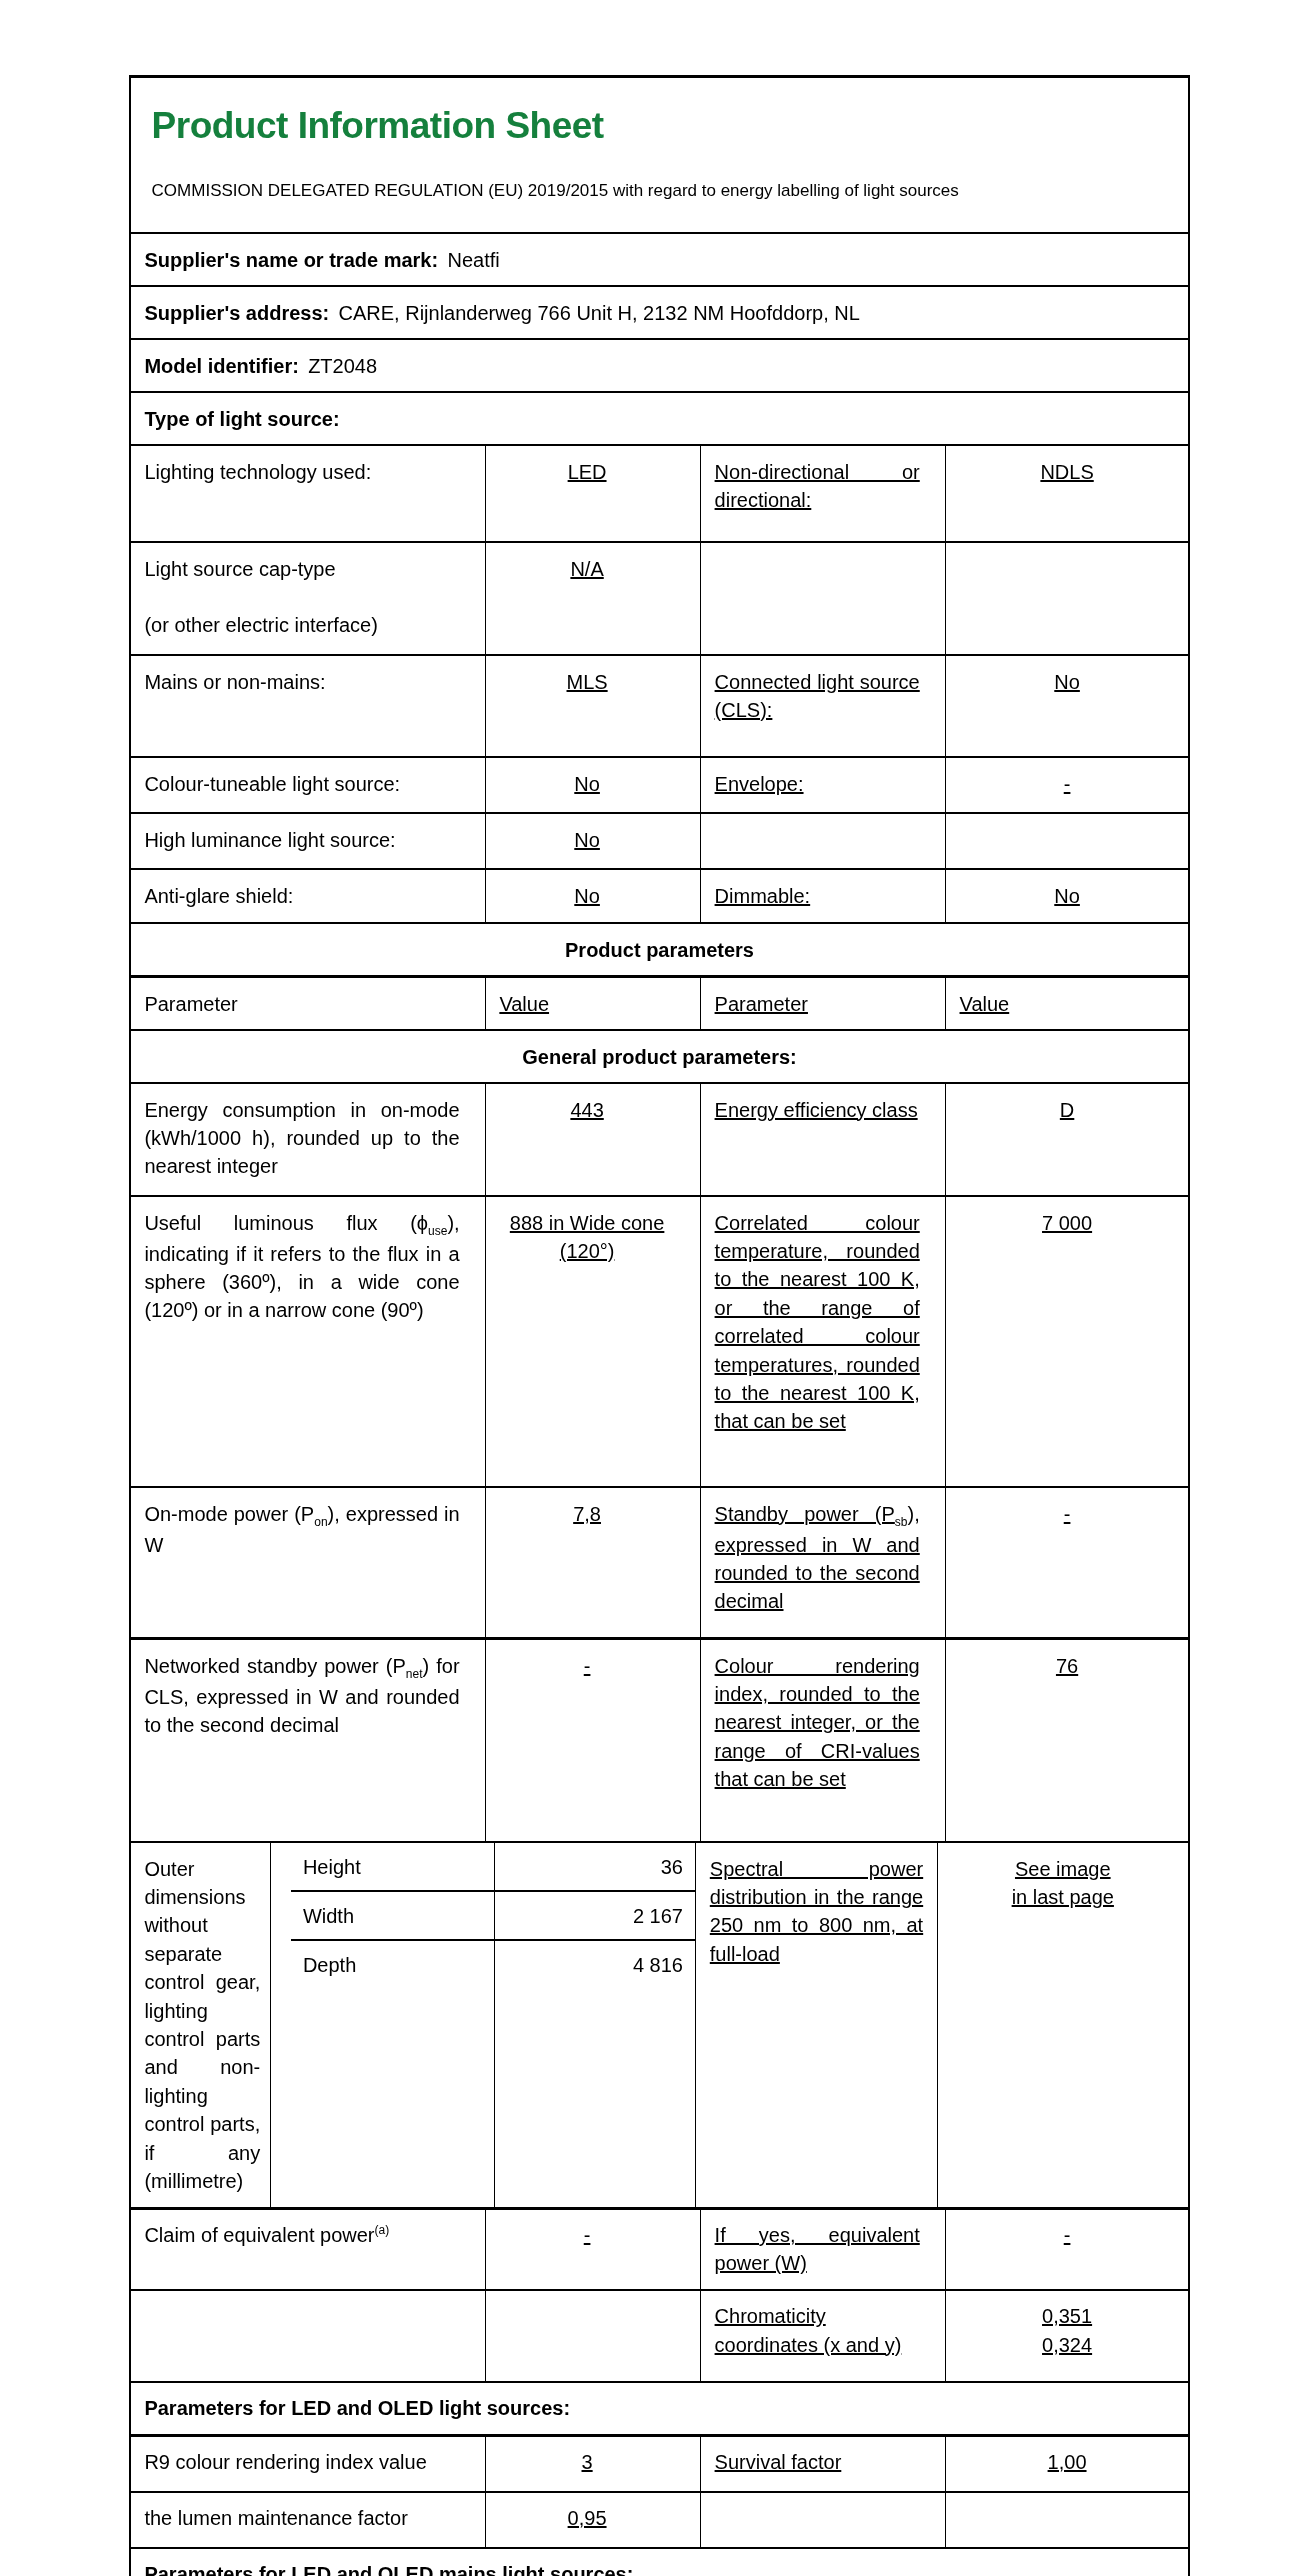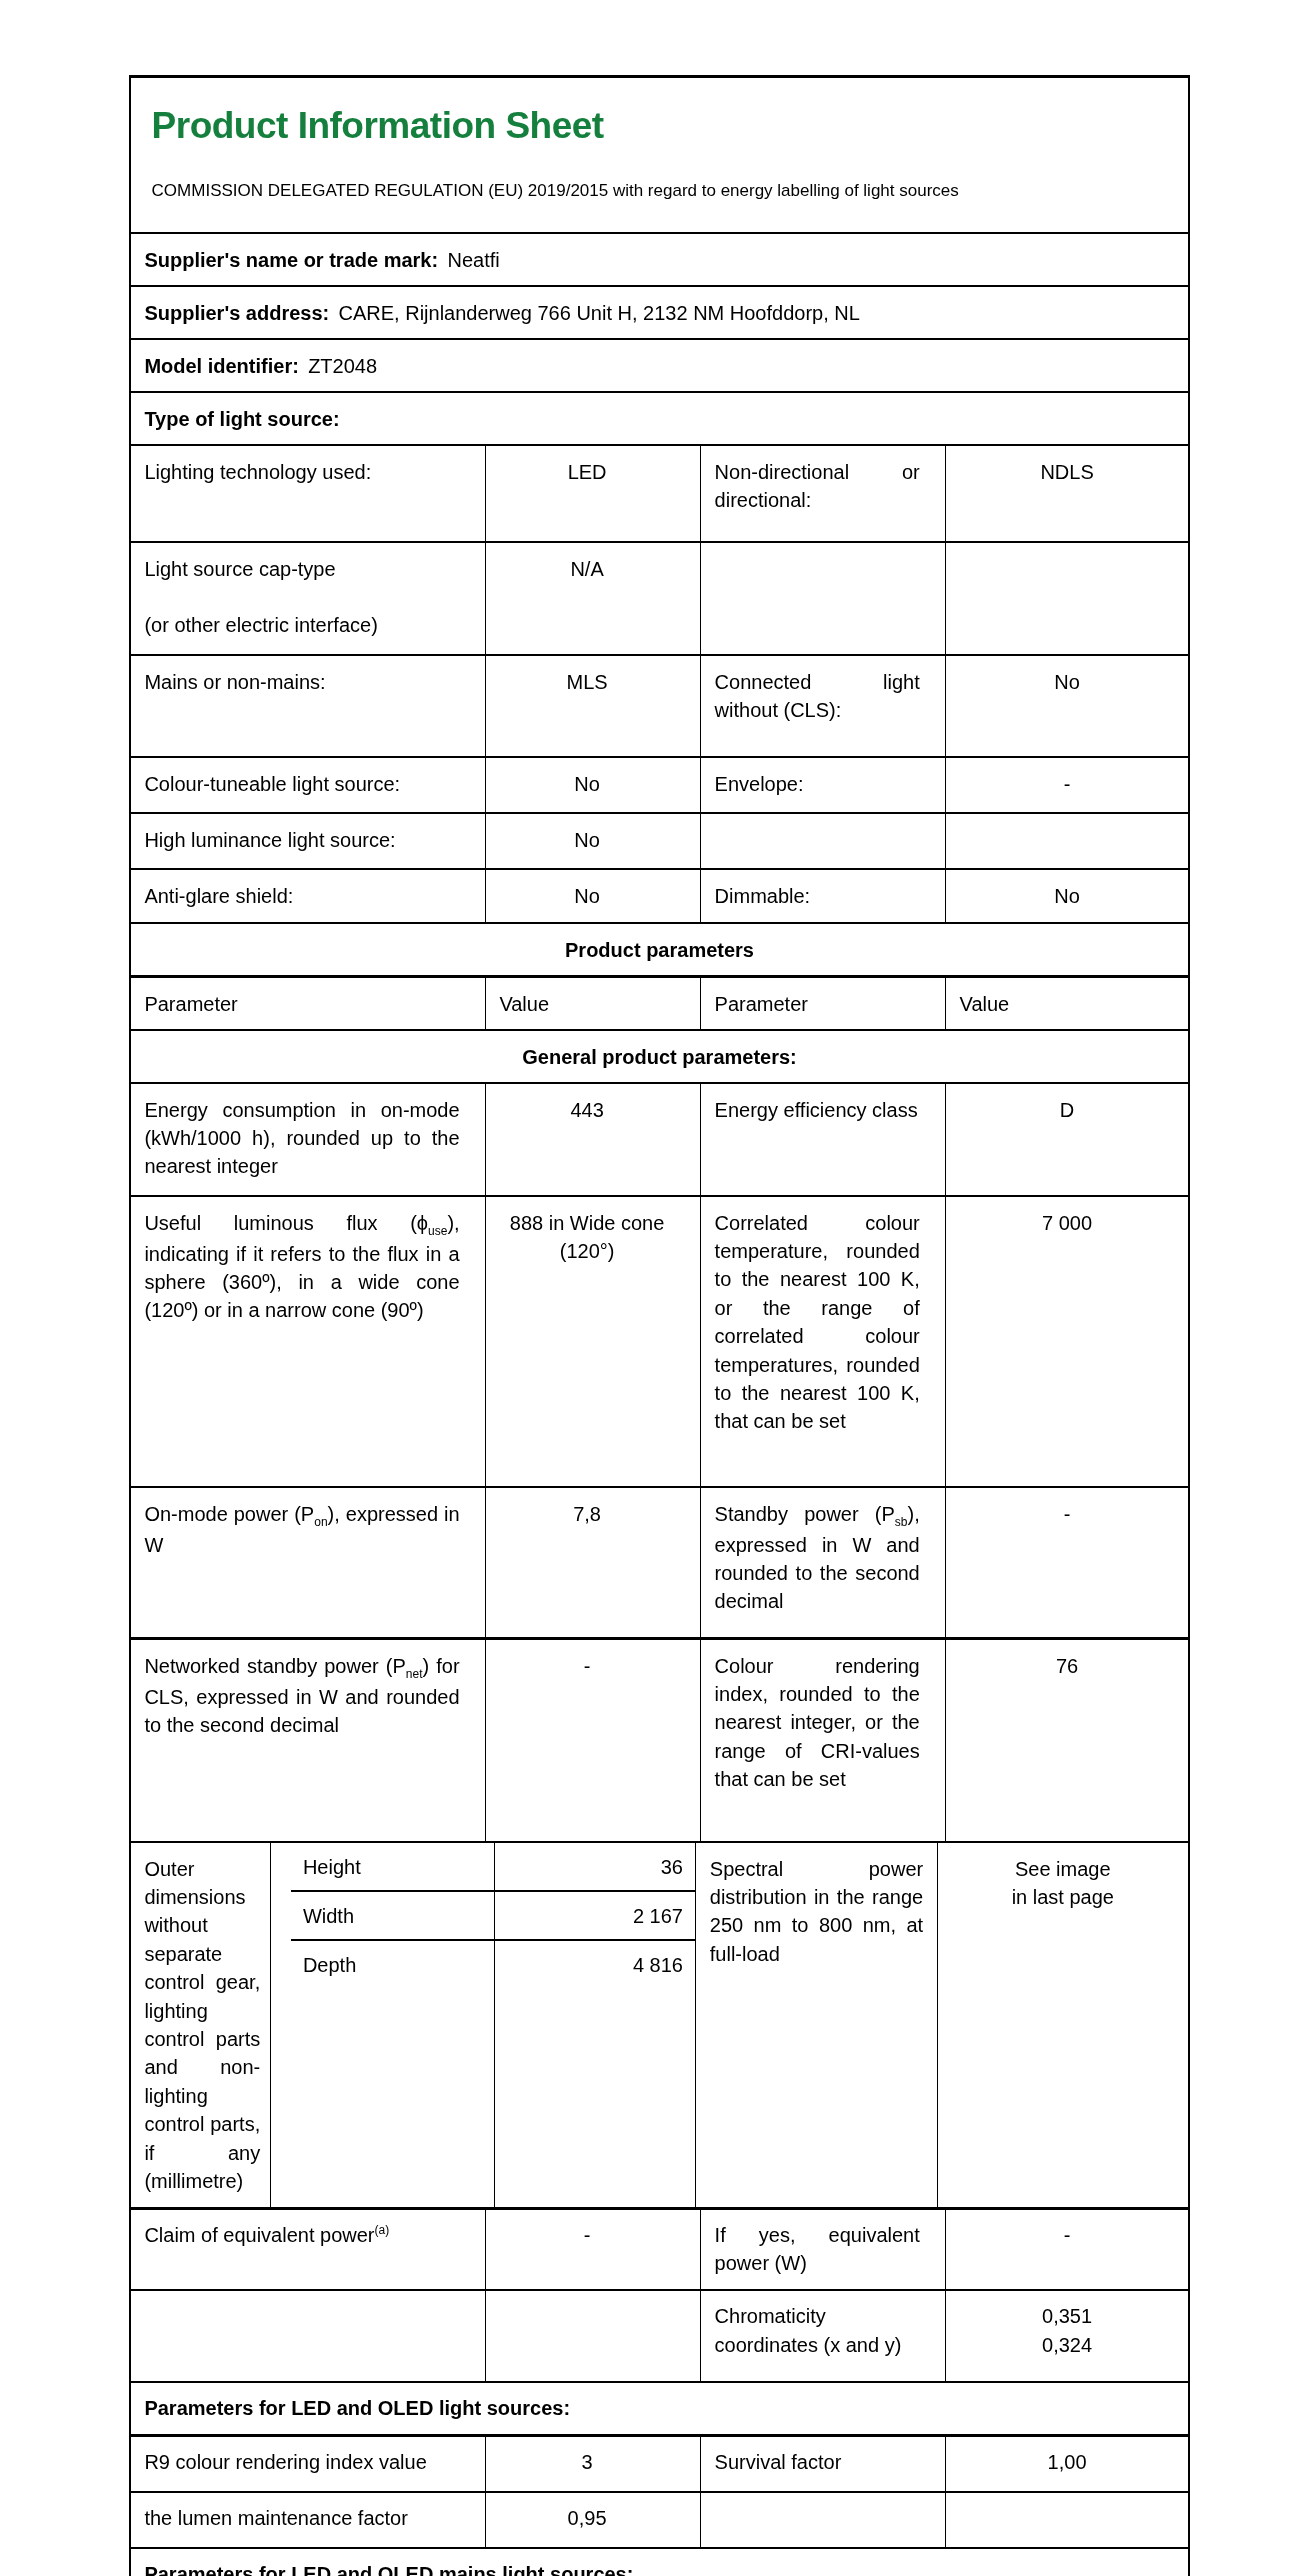--- a/index.html
+++ b/index.html
@@ -6,21 +6,21 @@
   body{width:1314px;font-family:"Liberation Sans",sans-serif;color:#000;-webkit-font-smoothing:antialiased;}
   .sheet{width:1314px;position:relative;}
   .content{width:1061px;margin-left:129px;}
   
   .ptable{border:2.6px solid #000;border-top-width:3.1px;margin-top:75px;font-size:20px;line-height:1.42;}
   .trow{display:grid;grid-template-columns:690fr 410fr 470fr 490fr;border-top:2.1px solid #000;gap:12px;}
   .trow.thick{border-top:3.1px solid #000;}
   .full{display:block;border-top:2.1px solid #000;}
   .full.first{border-top:none;}
   .c{padding:11.3px 13.4px;min-height:20.6px;}
-  .c.v2,.c.l2,.c.v1{border-left:1.5px solid #000;}
+  .c.v2,.c.l2,.c.v1{border-left:1.5px solid #000;text-decoration:underline;}
   .lab{text-align:justify;}
   .val{text-align:center;}
   .b{font-weight:bold;}
   .iv{margin-left:9.3px;}
   .titlecell{padding:18.5px 20.6px 25px 20.6px;}
   .ptitle{color:#15803d;font-size:37px;font-weight:bold;letter-spacing:-0.5px;margin:3.1px 0 23px 0;}
   .reg{font-size:17px;line-height:1.9;}
   .sechead{font-weight:bold;padding:11.3px 13.4px;}
   .sechead.center{text-align:center;}
   .prewrap{white-space:pre-line;}
@@ -69,21 +69,21 @@
         <div class="c lab prewrap">Light source cap-type
 
 (or other electric interface)</div>
         <div class="c val v1">N/A</div>
         <div class="c lab l2"></div>
         <div class="c val v2"></div>
       </div>
       <div class="trow" style="min-height:100px">
         <div class="c lab">Mains or non-mains:</div>
         <div class="c val v1">MLS</div>
-        <div class="c lab l2">Connected light without (CLS):</div>
+        <div class="c lab l2">Connected light source (CLS):</div>
         <div class="c val v2">No</div>
       </div>
       <div class="trow" style="min-height:54px">
         <div class="c lab">Colour-tuneable light source:</div>
         <div class="c val v1">No</div>
         <div class="c lab l2">Envelope:</div>
         <div class="c val v2">-</div>
       </div>
       <div class="trow" style="min-height:54px">
         <div class="c lab">High luminance light source:</div>

